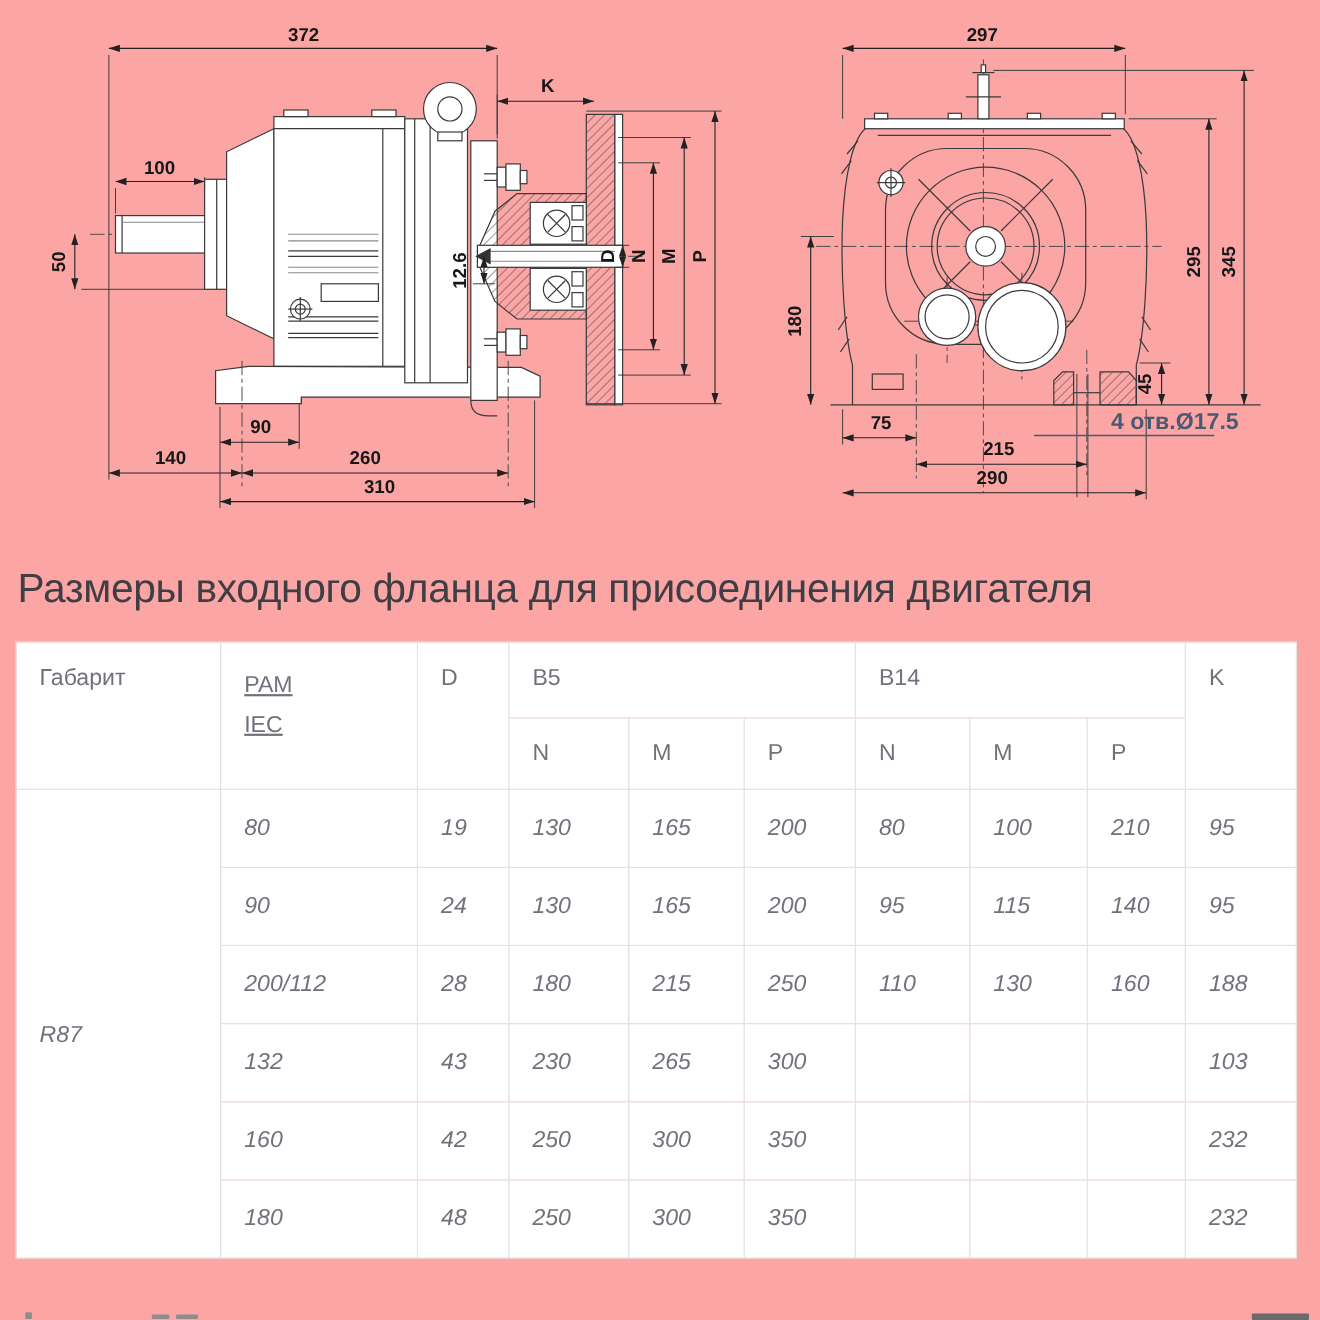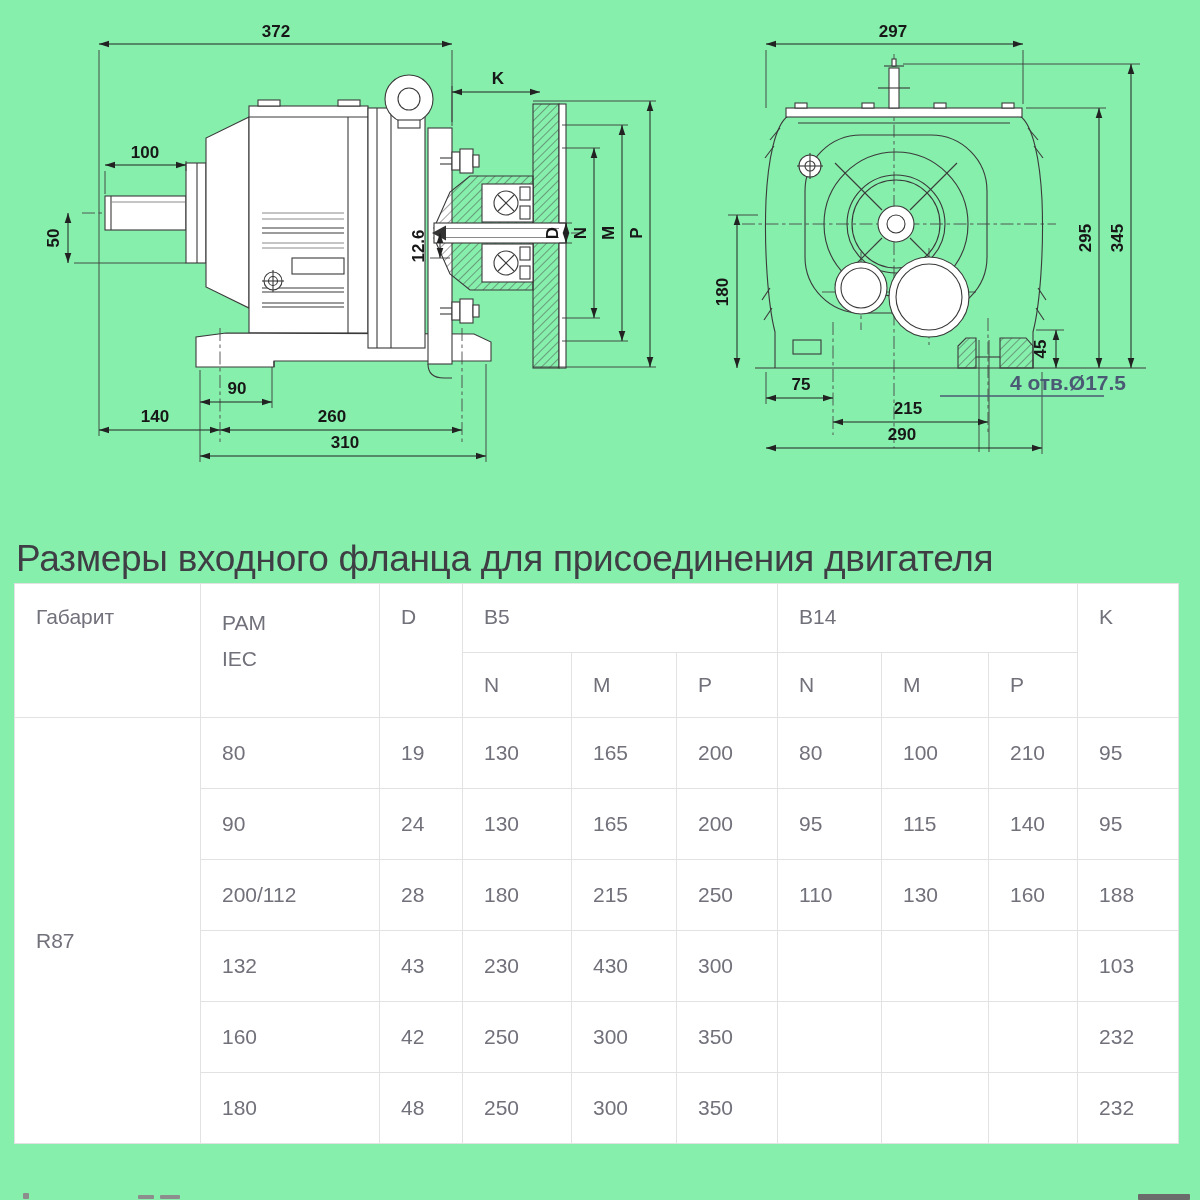--- a/index.html
+++ b/index.html
@@ -1,46 +1,46 @@
 <!DOCTYPE html>
 <html><head>
 <meta charset="utf-8">
 <style>
   * { margin:0; padding:0; box-sizing:border-box; }
   body { background:#fff; font-family:"Liberation Sans", sans-serif; }
-  .page { position:relative; width:1200px; height:1200px; background:#86efac; overflow:hidden; }
+  .page { position:relative; width:1200px; height:1200px; background:#fca5a5; overflow:hidden; }
 
   
   .drawing { position:absolute; left:0; top:0; width:1200px; height:500px; }
   svg .o  { stroke:#3a3a3a; stroke-width:1.1; fill:none; }
   svg .ow { stroke:#3a3a3a; stroke-width:1.1; fill:#fff; }
   svg .th { stroke:#8a8a8a; stroke-width:1; fill:none; }
   svg .cl { stroke:#4a4a4a; stroke-width:0.9; fill:none; stroke-dasharray:13 3.5 3.5 3.5; }
   svg .ext{ stroke:#3c3c3c; stroke-width:0.9; fill:none; }
   svg .dim{ stroke:#222; stroke-width:1; fill:none; }
   svg .ht { fill:url(#hatch); stroke:#3a3a3a; stroke-width:1.1; }
   svg text.dt { font-family:"Liberation Sans", sans-serif; font-size:17px; font-weight:bold; fill:#171717; }
   svg text.note { font-family:"Liberation Sans", sans-serif; font-size:21px; font-weight:bold; fill:#4a5a74; }
 
   
   .section-title { position:absolute; left:16px; top:514px; width:1170px;
-    font-size:37px; font-weight:400; color:#3e3e44; letter-spacing:-0.3px;margin-top:24px; }
+    font-size:37px; font-weight:400; color:#3e3e44; letter-spacing:-0.3px; }
 
   
   table.flange { position:absolute; left:14px; top:583px; width:1164px;
     border-collapse:collapse; table-layout:fixed;
     font-size:21px; color:#71717b; }
   table.flange td, table.flange th { border:1px solid #e2e2e2; font-weight:400;
     text-align:left; padding-left:21px; background:#fff; }
   table.flange { border:1px solid #d8d8d8; }
   tr.hrow1 td { height:69px; vertical-align:top; padding-top:21px; }
   tr.hrow2 td { height:65px; vertical-align:middle; }
-  tr.drow  td { height:71px; vertical-align:middle; }
+  tr.drow  td { height:71px; vertical-align:middle;font-style:italic; }
   td.span-v { vertical-align:top; padding-top:21px; }
-  td.pam-head { line-height:36px; }
+  td.pam-head { line-height:36px;text-decoration:underline; }
 
   .cutoff { position:absolute; background:#8d8d8d; border-radius:1px; }
 </style>
 </head>
 <body>
 
 <div class="page">
 
   <div class="drawing">
   <svg width="1200" height="500" viewBox="0 0 1200 500">
@@ -427,21 +427,21 @@
         <td>250</td>
         <td>110</td>
         <td>130</td>
         <td>160</td>
         <td>188</td>
       </tr>
       <tr class="drow">
         <td>132</td>
         <td>43</td>
         <td>230</td>
-        <td>430</td>
+        <td>265</td>
         <td>300</td>
         <td></td>
         <td></td>
         <td></td>
         <td>103</td>
       </tr>
       <tr class="drow">
         <td>160</td>
         <td>42</td>
         <td>250</td>

